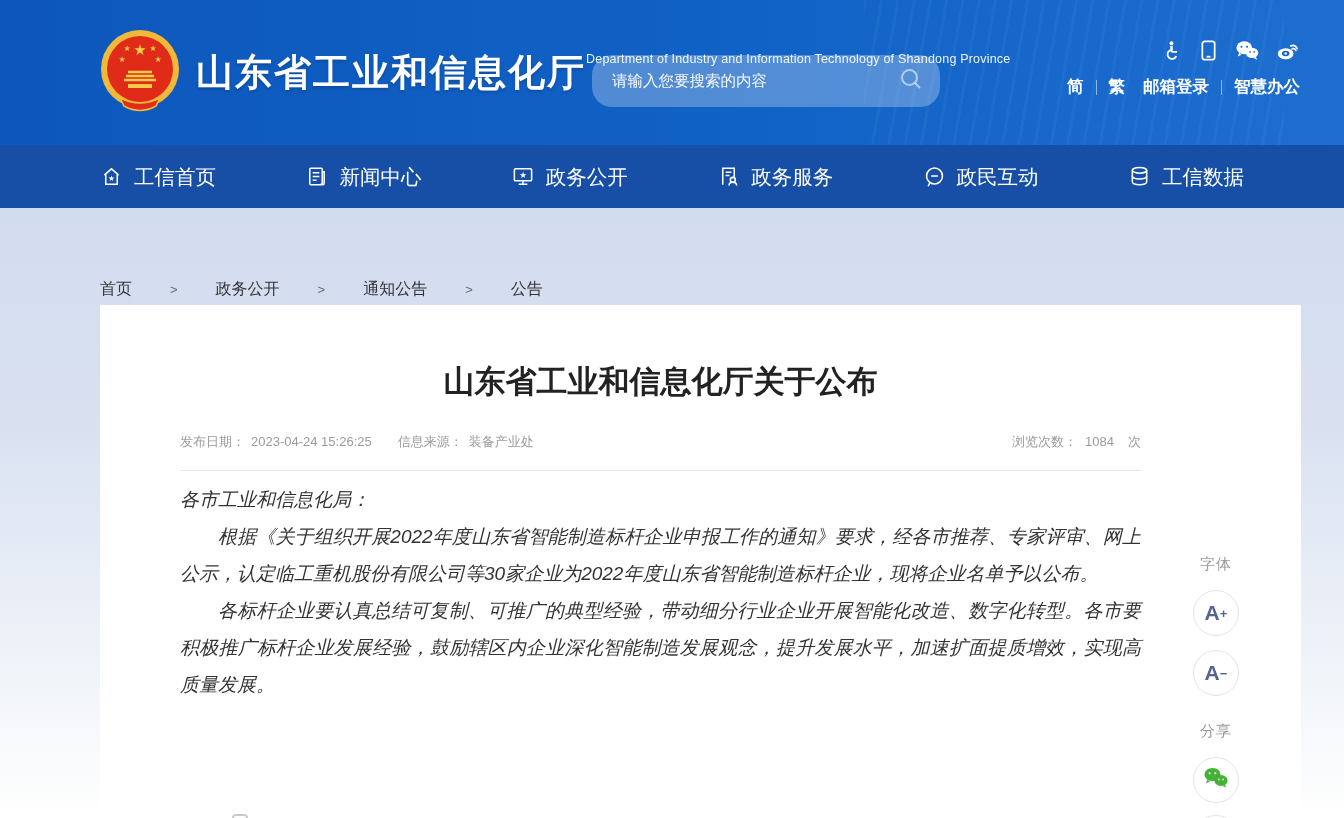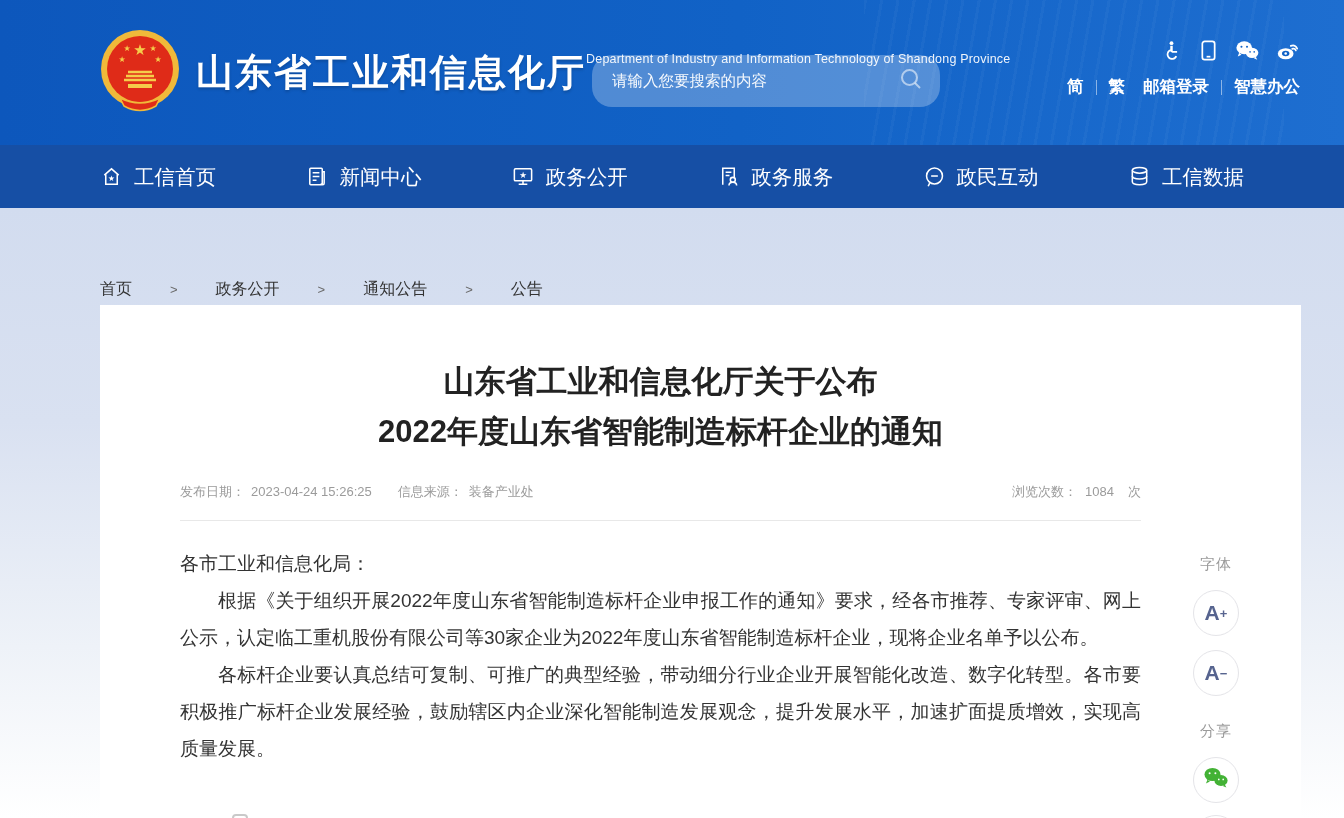--- a/index.html
+++ b/index.html
@@ -52,21 +52,21 @@
   .card { position:absolute; left:100px; top:305px; width:1201px; height:513px; background:#fff; overflow:hidden; z-index:1; }
   .article { margin:0 160px 0 80px; }
   .a-title { text-align:center; font-weight:bold; color:#222; font-size:31px; line-height:50px; margin-top:52px; }
   .a-meta { margin-top:26px; display:flex; align-items:baseline; color:#9b9b9b; font-size:13px;
     padding-bottom:19px; border-bottom:1px solid #e8e8e8; }
   .a-meta .m-item { margin-right:26px; }
   .a-meta .m-label { margin-right:6px; }
   .a-meta .m-views { margin-left:auto; }
   .a-meta .m-views b { font-weight:normal; margin:0 14px 0 8px; }
   .doc-num { text-align:center; font-size:17px; color:#333; margin-top:15px; }
-  .a-body { margin-top:24px; }
+  .a-body { margin-top:10px;font-style:italic; }
   .a-body p { font-size:19px; color:#333; line-height:37px; text-align:justify; }
   .a-body p.indent { text-indent:2em; }
   .stub { position:absolute; left:132px; bottom:-8px; width:16px; height:12px;
     border:2px solid #c9c9c9; border-radius:4px; background:#fff; }
 
   
   .tools { position:absolute; top:250px; right:62px; width:46px; display:flex; flex-direction:column;
     align-items:center; }
   .tool-label { font-size:15px; color:#9a9a9a; letter-spacing:1px;text-align:center; }
   .tool-btn { width:46px; height:46px; border-radius:50%; border:1px solid #e4e4e8; background:#fff;
@@ -232,21 +232,20 @@
   <span class="bc-sep" data-interactable="false">&gt;</span>
   <span data-interactable="true">通知公告</span>
   <span class="bc-sep" data-interactable="false">&gt;</span>
   <span data-interactable="true">公告</span>
 </div>
 
 <div class="card" data-interactable="false">
   <div class="article">
     <div class="a-title" data-interactable="false">
       <div data-interactable="false">山东省工业和信息化厅关于公布</div>
-      <div data-interactable="false">2022年度山东省智能制造标杆企业的通知</div>
     </div>
 
     <div class="a-meta" data-interactable="false">
       <span class="m-item" data-interactable="false">
         <span class="m-label" data-interactable="false">发布日期：</span><span data-interactable="false">2023-04-24 15:26:25</span>
       </span>
       <span class="m-item" data-interactable="false">
         <span class="m-label" data-interactable="false">信息来源：</span><span data-interactable="false">装备产业处</span>
       </span>
       <span class="m-views" data-interactable="false">

